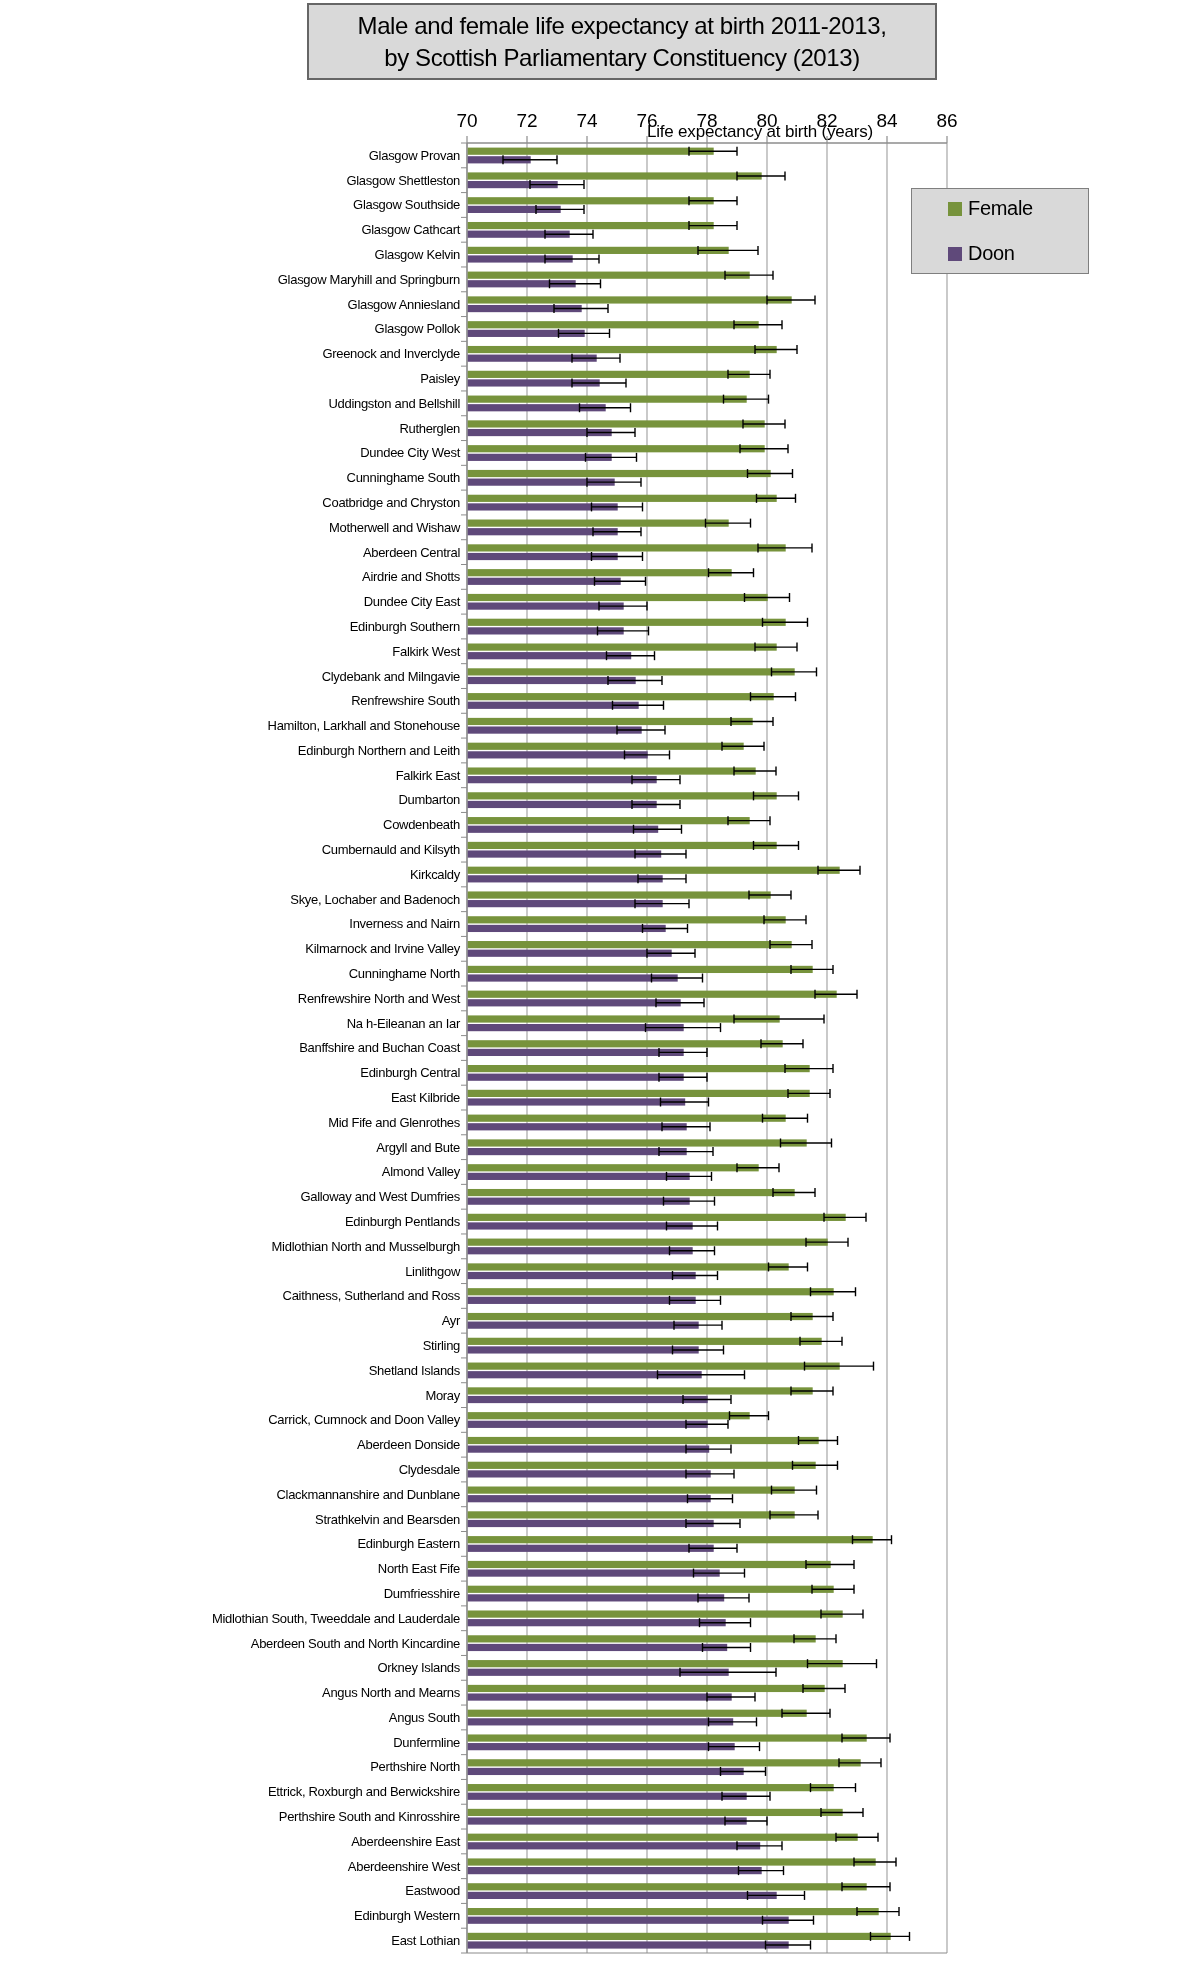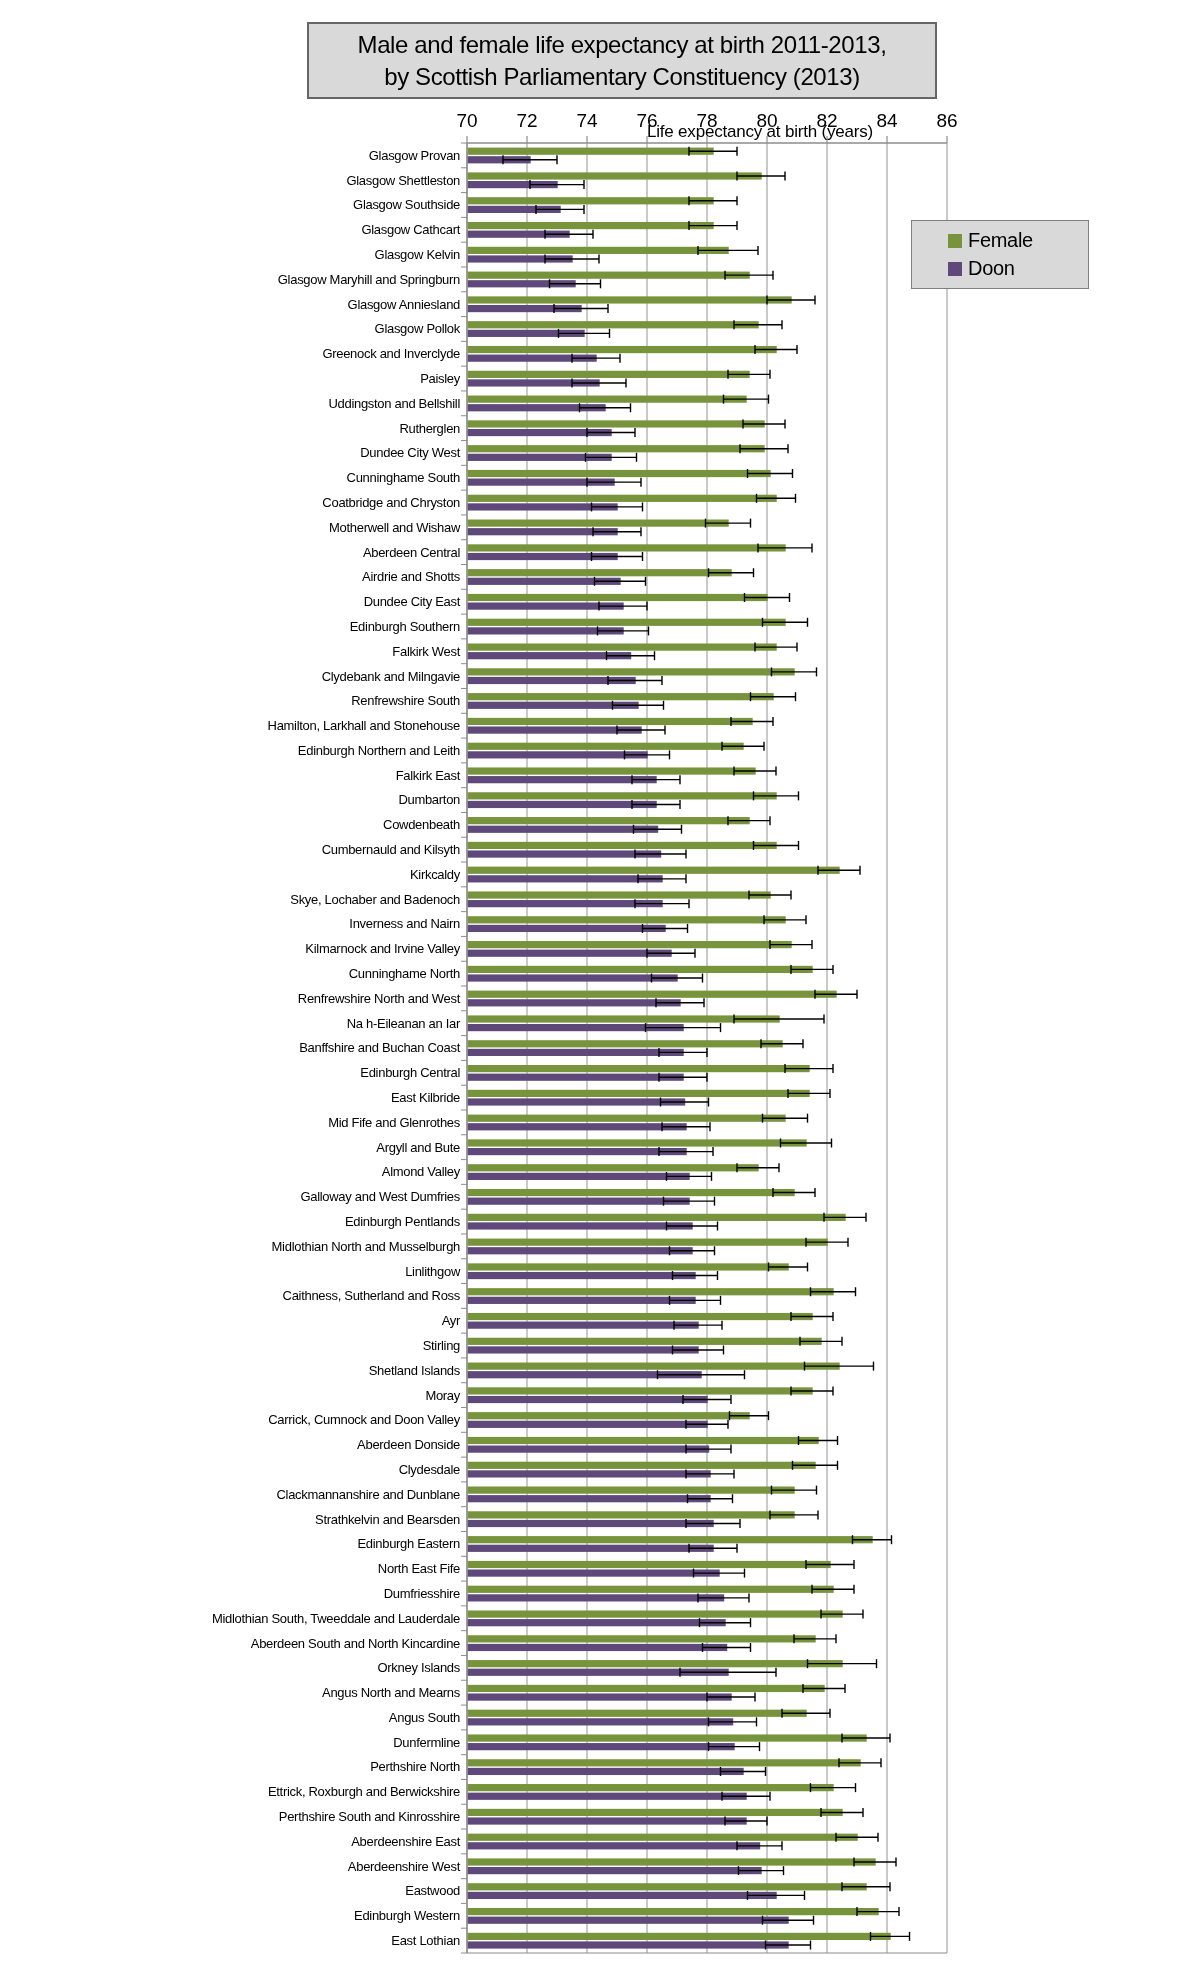--- a/index.html
+++ b/index.html
@@ -1,26 +1,26 @@
 <!DOCTYPE html>
 <html><head>
 <meta charset="utf-8">
 <style>
   html,body{margin:0;padding:0;background:#ffffff;}
   .page{position:relative;width:1204px;height:1972px;background:#ffffff;
         font-family:"Liberation Sans", sans-serif;overflow:hidden;}
   #plot{position:absolute;left:0;top:0;}
   .title-box{position:absolute;left:307px;top:3px;width:630px;box-sizing:border-box;
         background:#D9D9D9;border:2px solid #666666;text-align:center;
-        font-size:24px;line-height:1.32;color:#000;padding:5px 4px;letter-spacing:-0.4px;margin-top:19px;}
+        font-size:24px;line-height:1.32;color:#000;padding:5px 4px;letter-spacing:-0.4px;}
   .axis-title{position:absolute;left:560px;top:82px;width:400px;text-align:center;
         font-size:17px;color:#000;letter-spacing:-0.2px;margin-top:40px;}
   .legend{position:absolute;left:911px;top:188px;width:178px;box-sizing:border-box;
         background:#D9D9D9;border:1.5px solid #7F7F7F;padding:8px 10px 8px 36px;
-        display:flex;flex-direction:column;gap:5px;margin-top:32px;}
+        display:flex;flex-direction:column;gap:22px;}
   .legend-item{display:flex;align-items:center;gap:6px;font-size:20px;color:#000;letter-spacing:-0.3px;}
   .swatch{display:inline-block;width:14px;height:14px;}
   .swatch.female{background:#77933C;}
   .swatch.male{background:#5F497A;}
 </style>
 </head>
 <body>
 
 <div class="page">
 

